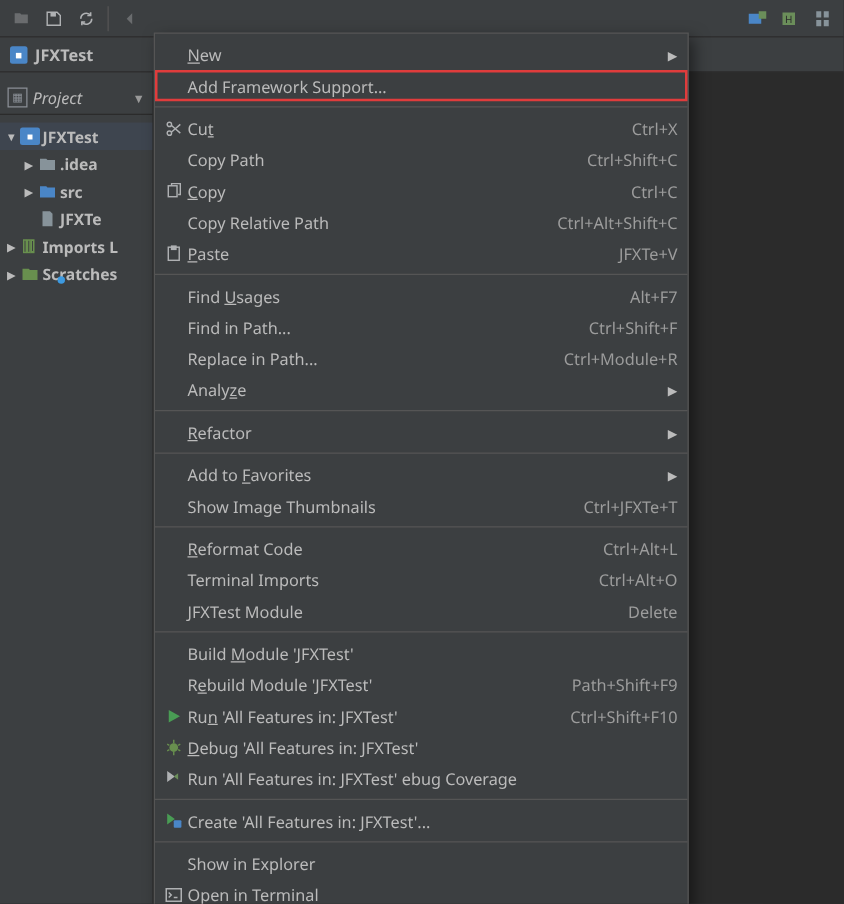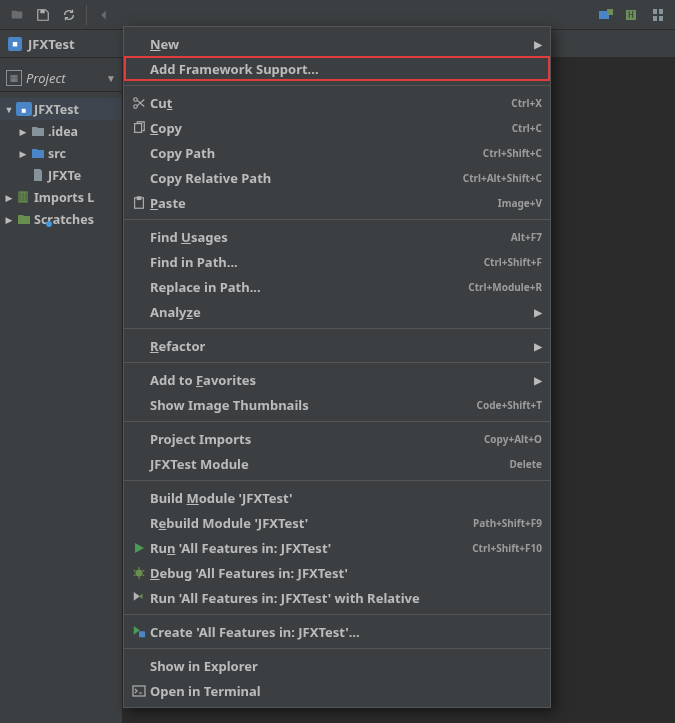--- a/index.html
+++ b/index.html
@@ -130,41 +130,40 @@
     width: 428px;
     background: #3c3f41;
     border: 1px solid #555;
     box-shadow: 4px 4px 12px rgba(0,0,0,.5);
     padding: 4px 0;
   }
   .ctx-row {
     height: 25px;
     display: flex; align-items: center;
     padding: 0 8px 0 4px;
-    font-weight: bold;
   }
   .ctx-row.highlighted {
     outline: 2px solid #e03c3c;
     outline-offset: -2px;
     justify-content: flex-end;
   }
   .ctx-icon {
     width: 22px; height: 18px;
     display: inline-flex; align-items: center; justify-content: center;
     color: #afb1b3;
     font-size: 12px;
   }
   .ctx-label {
     flex: 1;
     color: #bbbbbb;
   }
   .ctx-label .mn { text-decoration: underline; }
   .ctx-key {
     color: #9c9c9c;
-    font-size: 10px;
+    font-size: 13px;
   }
   .ctx-arrow { color: #bbb; font-size: 10px; padding-left: 6px; }
   .ctx-sep {
     height: 1px;
     background: #555;
     margin: 4px 0;
   }
   .ctx-icon svg { display:block; }
 </style>
 </head>
@@ -308,48 +307,48 @@
         <svg width="14" height="14" viewBox="0 0 16 16" fill="none" stroke="#afb1b3" stroke-width="1.3">
           <circle cx="4" cy="4" r="2"></circle>
           <circle cx="4" cy="12" r="2"></circle>
           <path d="M6 5l8 7M6 11l8-7"></path>
         </svg>
       </span>
       <span class="ctx-label"><span>Cu<span class="mn">t</span></span></span>
       <span class="ctx-key">Ctrl+X</span>
     </div>
     <div class="ctx-row">
+      <span class="ctx-icon"></span>
+      <span class="ctx-label">Copy Path</span>
+      <span class="ctx-key">Ctrl+Shift+C</span>
+    </div>
+    <div class="ctx-row">
       <span class="ctx-icon">
         <svg width="14" height="14" viewBox="0 0 16 16" fill="none" stroke="#afb1b3" stroke-width="1.3">
           <rect x="3" y="3" width="8" height="10"></rect>
           <path d="M6 3V1h8v10h-2"></path>
         </svg>
       </span>
       <span class="ctx-label"><span><span class="mn">C</span>opy</span></span>
       <span class="ctx-key">Ctrl+C</span>
     </div>
     <div class="ctx-row">
       <span class="ctx-icon"></span>
-      <span class="ctx-label">Copy Path</span>
-      <span class="ctx-key">Ctrl+Shift+C</span>
-    </div>
-    <div class="ctx-row">
-      <span class="ctx-icon"></span>
       <span class="ctx-label">Copy Relative Path</span>
       <span class="ctx-key">Ctrl+Alt+Shift+C</span>
     </div>
     <div class="ctx-row">
       <span class="ctx-icon">
         <svg width="14" height="14" viewBox="0 0 16 16" fill="none" stroke="#afb1b3" stroke-width="1.3">
           <rect x="3" y="2" width="10" height="12"></rect>
           <rect x="6" y="1" width="4" height="3" fill="#afb1b3"></rect>
         </svg>
       </span>
       <span class="ctx-label"><span><span class="mn">P</span>aste</span></span>
-      <span class="ctx-key">Image+V</span>
+      <span class="ctx-key">JFXTe+V</span>
     </div>
     <div class="ctx-sep"></div>
     <div class="ctx-row">
       <span class="ctx-icon"></span>
       <span class="ctx-label"><span>Find <span class="mn">U</span>sages</span></span>
       <span class="ctx-key">Alt+F7</span>
     </div>
     <div class="ctx-row">
       <span class="ctx-icon"></span>
       <span class="ctx-label">Find in Path...</span>
@@ -373,27 +372,32 @@
     </div>
     <div class="ctx-sep"></div>
     <div class="ctx-row">
       <span class="ctx-icon"></span>
       <span class="ctx-label"><span>Add to <span class="mn">F</span>avorites</span></span>
       <span class="ctx-arrow">▶</span>
     </div>
     <div class="ctx-row">
       <span class="ctx-icon"></span>
       <span class="ctx-label">Show Image Thumbnails</span>
-      <span class="ctx-key">Code+Shift+T</span>
-    </div>
-    <div class="ctx-sep"></div>
-    <div class="ctx-row">
-      <span class="ctx-icon"></span>
-      <span class="ctx-label">Project Imports</span>
-      <span class="ctx-key">Copy+Alt+O</span>
+      <span class="ctx-key">Ctrl+JFXTe+T</span>
+    </div>
+    <div class="ctx-sep"></div>
+    <div class="ctx-row">
+      <span class="ctx-icon"></span>
+      <span class="ctx-label"><span><span class="mn">R</span>eformat Code</span></span>
+      <span class="ctx-key">Ctrl+Alt+L</span>
+    </div>
+    <div class="ctx-row">
+      <span class="ctx-icon"></span>
+      <span class="ctx-label">Terminal Imports</span>
+      <span class="ctx-key">Ctrl+Alt+O</span>
     </div>
     <div class="ctx-row">
       <span class="ctx-icon"></span>
       <span class="ctx-label">JFXTest Module</span>
       <span class="ctx-key">Delete</span>
     </div>
     <div class="ctx-sep"></div>
     <div class="ctx-row">
       <span class="ctx-icon"></span>
       <span class="ctx-label"><span>Build <span class="mn">M</span>odule 'JFXTest'</span></span>
@@ -421,21 +425,21 @@
       </span>
       <span class="ctx-label"><span><span class="mn">D</span>ebug 'All Features in: JFXTest'</span></span>
     </div>
     <div class="ctx-row">
       <span class="ctx-icon">
         <svg width="14" height="14" viewBox="0 0 16 16" fill="none">
           <path d="M2 1v10l7-5z" fill="#afb1b3"></path>
           <path d="M8 6l4 3v-6z" fill="#6b8e5a"></path>
         </svg>
       </span>
-      <span class="ctx-label">Run 'All Features in: JFXTest' with Relative</span>
+      <span class="ctx-label">Run 'All Features in: JFXTest' ebug Coverage</span>
     </div>
     <div class="ctx-sep"></div>
     <div class="ctx-row">
       <span class="ctx-icon">
         <svg width="14" height="14" viewBox="0 0 16 16">
           <path d="M2 1v10l7-5z" fill="#499c54"></path>
           <rect x="8" y="7" width="7" height="7" fill="#4a86c7" rx="1"></rect>
         </svg>
       </span>
       <span class="ctx-label">Create 'All Features in: JFXTest'...</span>

